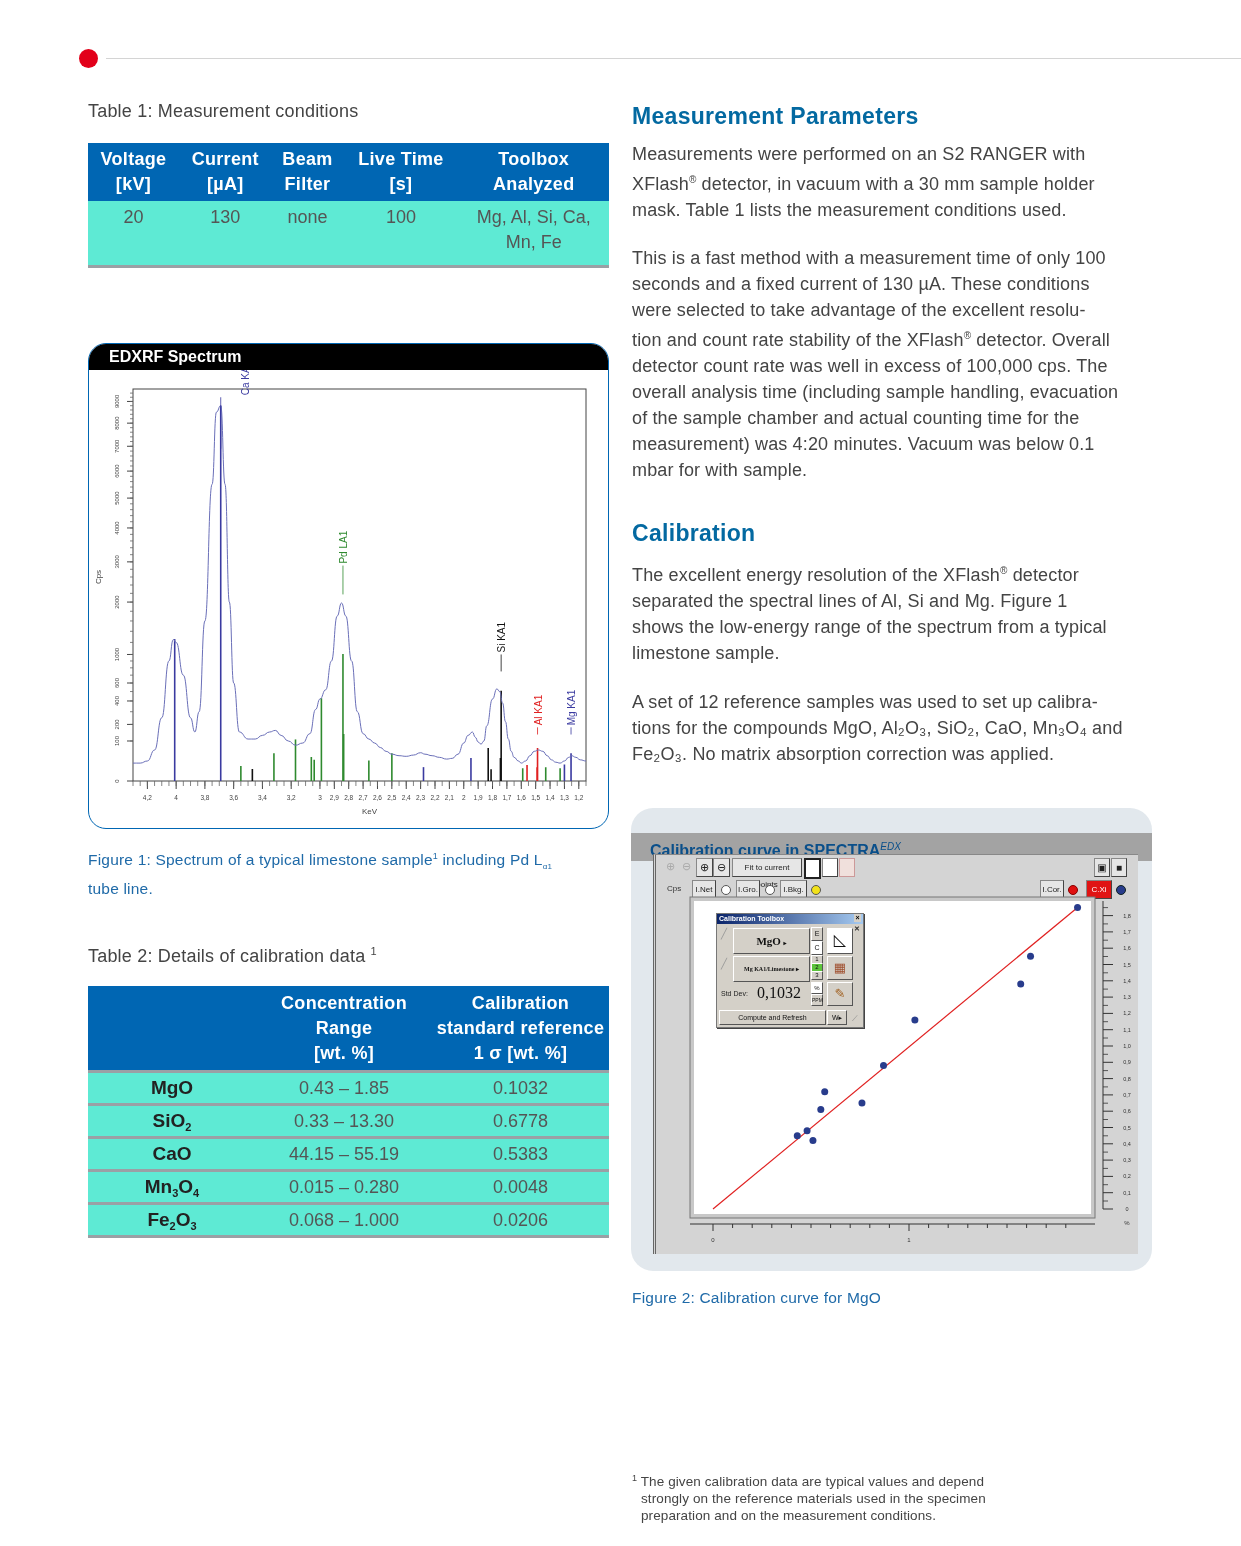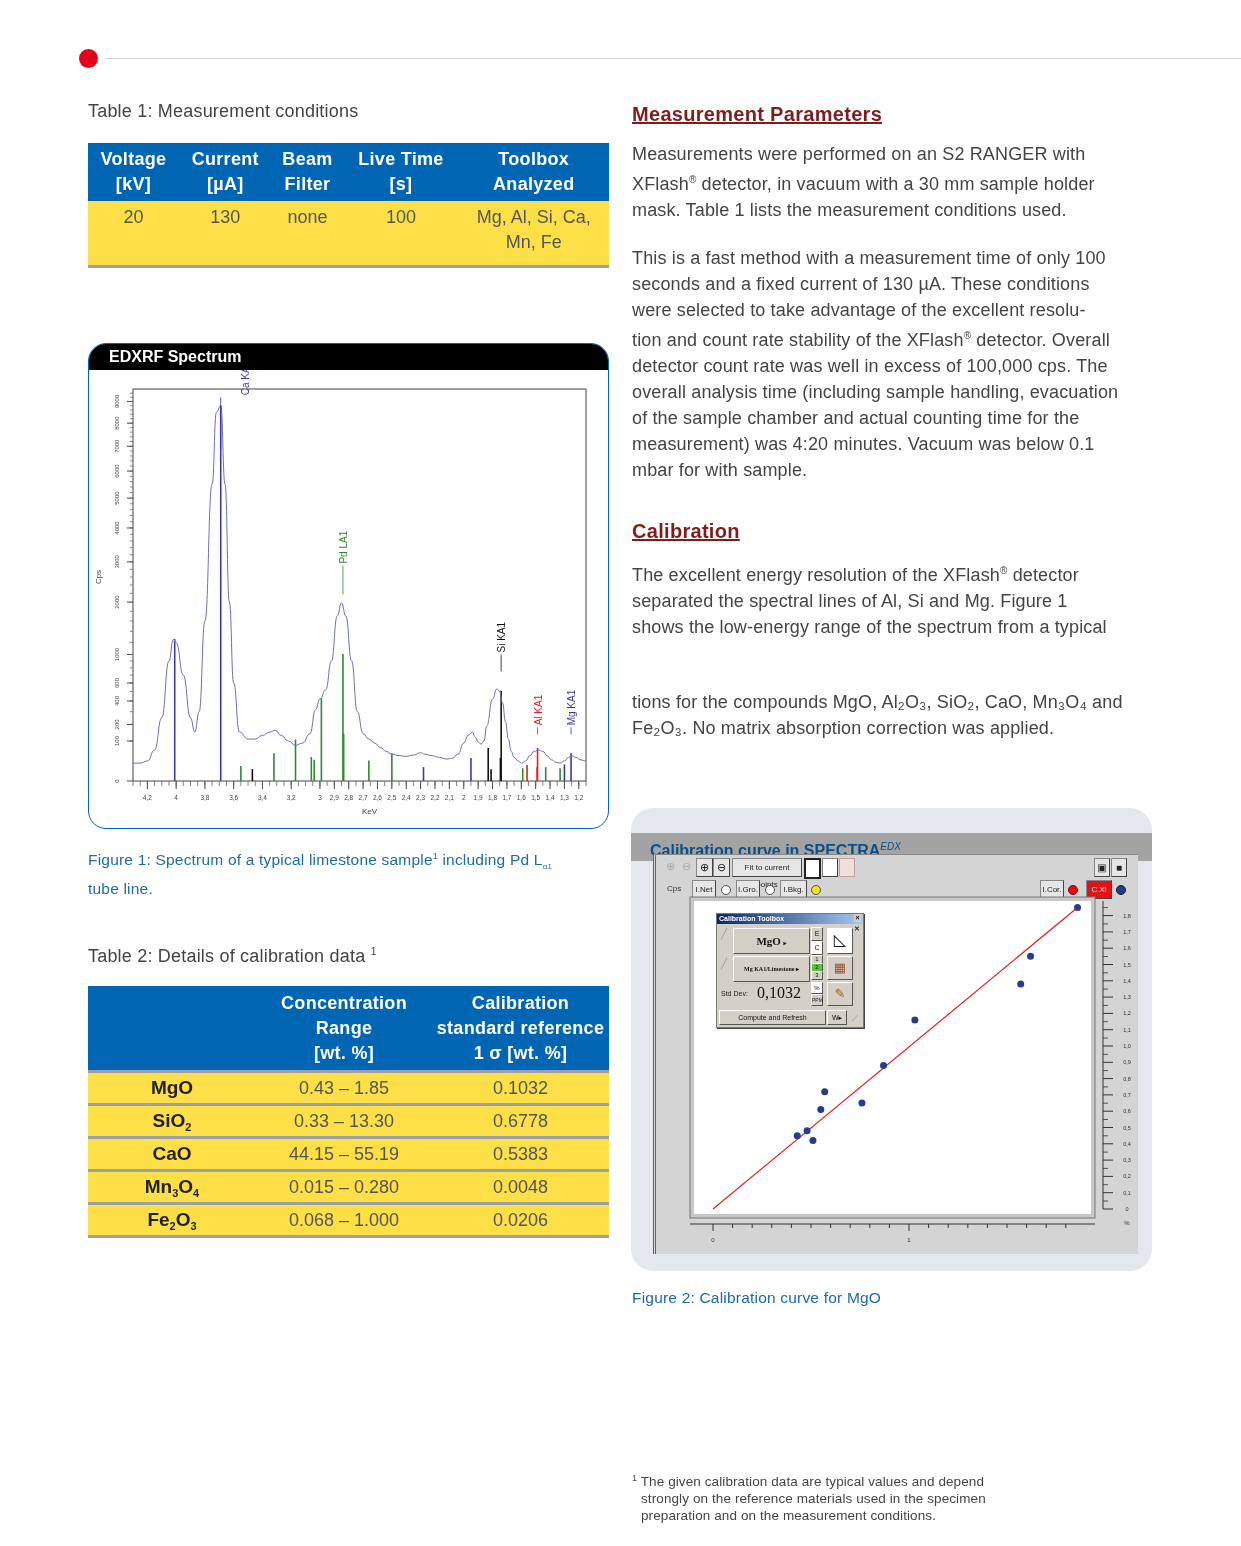--- a/index.html
+++ b/index.html
@@ -9,40 +9,40 @@
   .red-dot { left:79px; top:49px; width:19px; height:19px; border-radius:50%; background:#e2001a; }
   .top-rule { left:106px; top:58px; width:1135px; height:1px; background:#d4d4d4; }
 
   .caption-title { font-size:18px; color:#444; font-weight:300; letter-spacing:0.2px; }
   .fig-caption { font-size:15.5px; color:#1f6aa8; line-height:22px; letter-spacing:0.2px; }
 
   
   table.dt { border-collapse:collapse; font-family:"Liberation Sans", sans-serif; }
   table.dt th { background:#0066b3; color:#fff; font-weight:bold; font-size:18px; line-height:25px;
                 text-align:center; padding:4px 4px; letter-spacing:0.3px; font-stretch:condensed; }
-  table.dt td { background:#fde047; color:#555; font-size:18px; text-align:center; padding:0 4px; }
+  table.dt td { background:#5eead4; color:#555; font-size:18px; text-align:center; padding:0 4px; }
   #t1 { left:88px; top:143px; width:521px; }
   #t1 td { height:60px; vertical-align:top; padding-top:4px; line-height:25px; }
   #t1 tr:last-child td { border-bottom:3px solid #9aa0a5; }
   #t2 { left:88px; top:986px; width:521px; }
   #t2 th { height:76px; }
   #t2 td { height:30px; border-top:3px solid #9aa0a5; }
   #t2 tr:last-child td { border-bottom:3px solid #9aa0a5; }
   #t2 td.rowhead { font-weight:bold; color:#222; font-size:19px; }
   sub { font-size:11px; vertical-align:-4px; }
 
   
   #spec-box { left:88px; top:343px; width:519px; height:484px; border:1.5px solid #0066b3;
               border-radius:18px; overflow:hidden; background:#fff; }
   #spec-head { height:26px; background:#000000; color:#fff; font-weight:bold; font-size:16px;
                padding-left:20px; line-height:26px; }
   #spec-svg { position:absolute; left:0; top:26px; }
 
   
-  .h2 { font-size:20px; font-weight:bold; color:#7f1d1d; letter-spacing:0.3px;text-decoration:underline; }
+  .h2 { font-size:23px; font-weight:bold; color:#0369a1; letter-spacing:0.3px; }
   .para { font-size:18px; line-height:26px; color:#444; font-weight:300; letter-spacing:0.15px; }
   .para sup { font-size:10px; vertical-align:7px; }
 
   #cal-box { left:631px; top:808px; width:521px; height:463px; background:#e2e8ed; border-radius:22px; overflow:hidden; }
   #cal-head { height:28px; background:#a3a3a3; color:#0a4f8a; font-weight:bold; font-size:16px; padding-left:19px; line-height:28px;margin-top:25px; }
   #cal-head sup { font-size:10px; font-style:italic; font-weight:normal; vertical-align:6px; }
   #cal-win { position:absolute; left:22px; top:46px; width:482px; height:399px; background:#d4d4d4; border-left:3px double #666; border-top:1px solid #888; }
   .tb-btn { position:absolute; height:17px; background:#e6e6e6; border:1px solid #888; border-right-color:#444; border-bottom-color:#444;
             font-size:8px; line-height:17px; text-align:center; color:#222; font-family:"Liberation Sans", sans-serif; }
   .tb-icon { position:absolute; width:17px; height:17px; font-size:11px; line-height:17px; text-align:center; color:#555; }
@@ -411,22 +411,24 @@
     <div>of the sample chamber and actual counting time for the</div>
     <div>measurement) was 4:20 minutes. Vacuum was below 0.1</div>
     <div>mbar for with sample.</div>
   </div>
 
 <div class="abs h2" style="left:632px; top:520px;">Calibration</div>
 <div class="abs para" id="cal-p1" style="left:632px; top:558px; width:540px;">
     <div>The excellent energy resolution of the XFlash<sup>®</sup> detector</div>
     <div>separated the spectral lines of Al, Si and Mg. Figure 1</div>
     <div>shows the low-energy range of the spectrum from a typical</div>
+    <div>limestone sample.</div>
   </div>
 <div class="abs para" style="left:632px; top:689px; width:540px;">
+  <div>A set of 12 reference samples was used to set up calibra-</div>
   <div>tions for the compounds MgO, Al₂O₃, SiO₂, CaO, Mn₃O₄ and</div>
   <div>Fe₂O₃. No matrix absorption correction was applied.</div>
 </div>
 
 <div class="abs" id="cal-box">
   <div id="cal-head"><span>Calibration curve in SPECTRA</span><sup>EDX</sup></div>
   <div id="cal-win">
 
     <span class="tb-icon" style="left:6px; top:3px; color:#aaa;">⊕</span>
     <span class="tb-icon" style="left:22px; top:3px; color:#aaa;">⊖</span>

